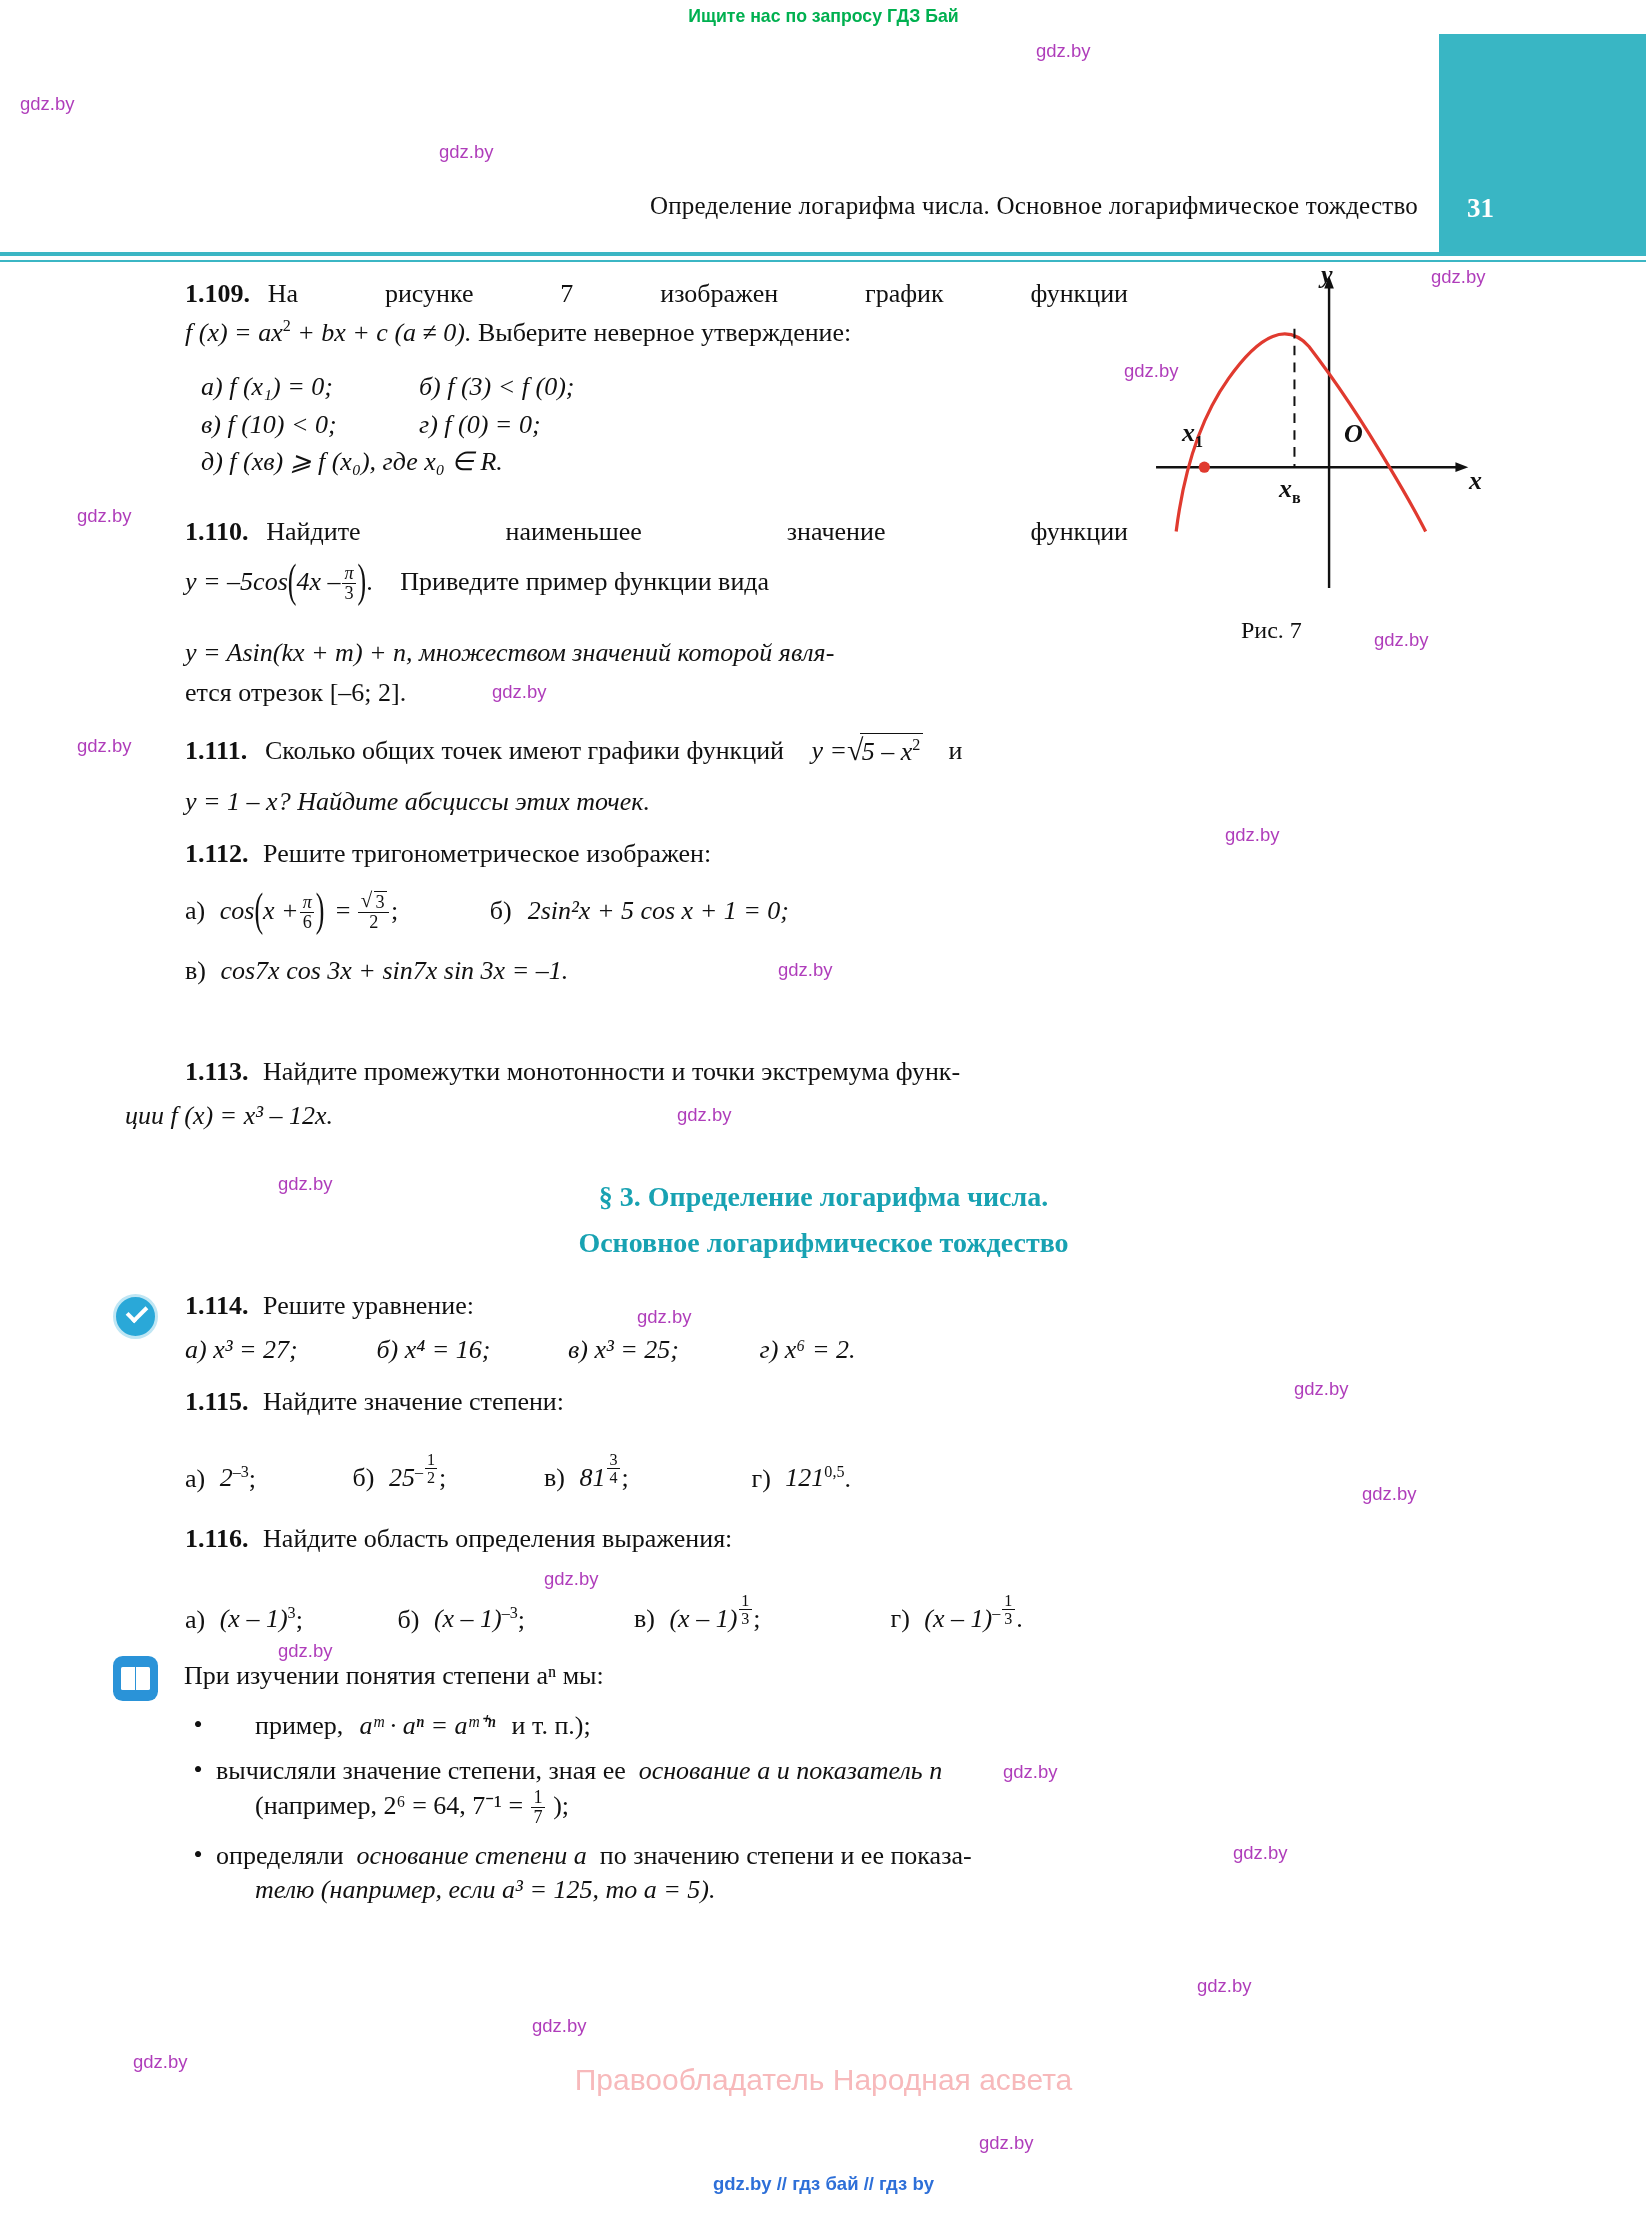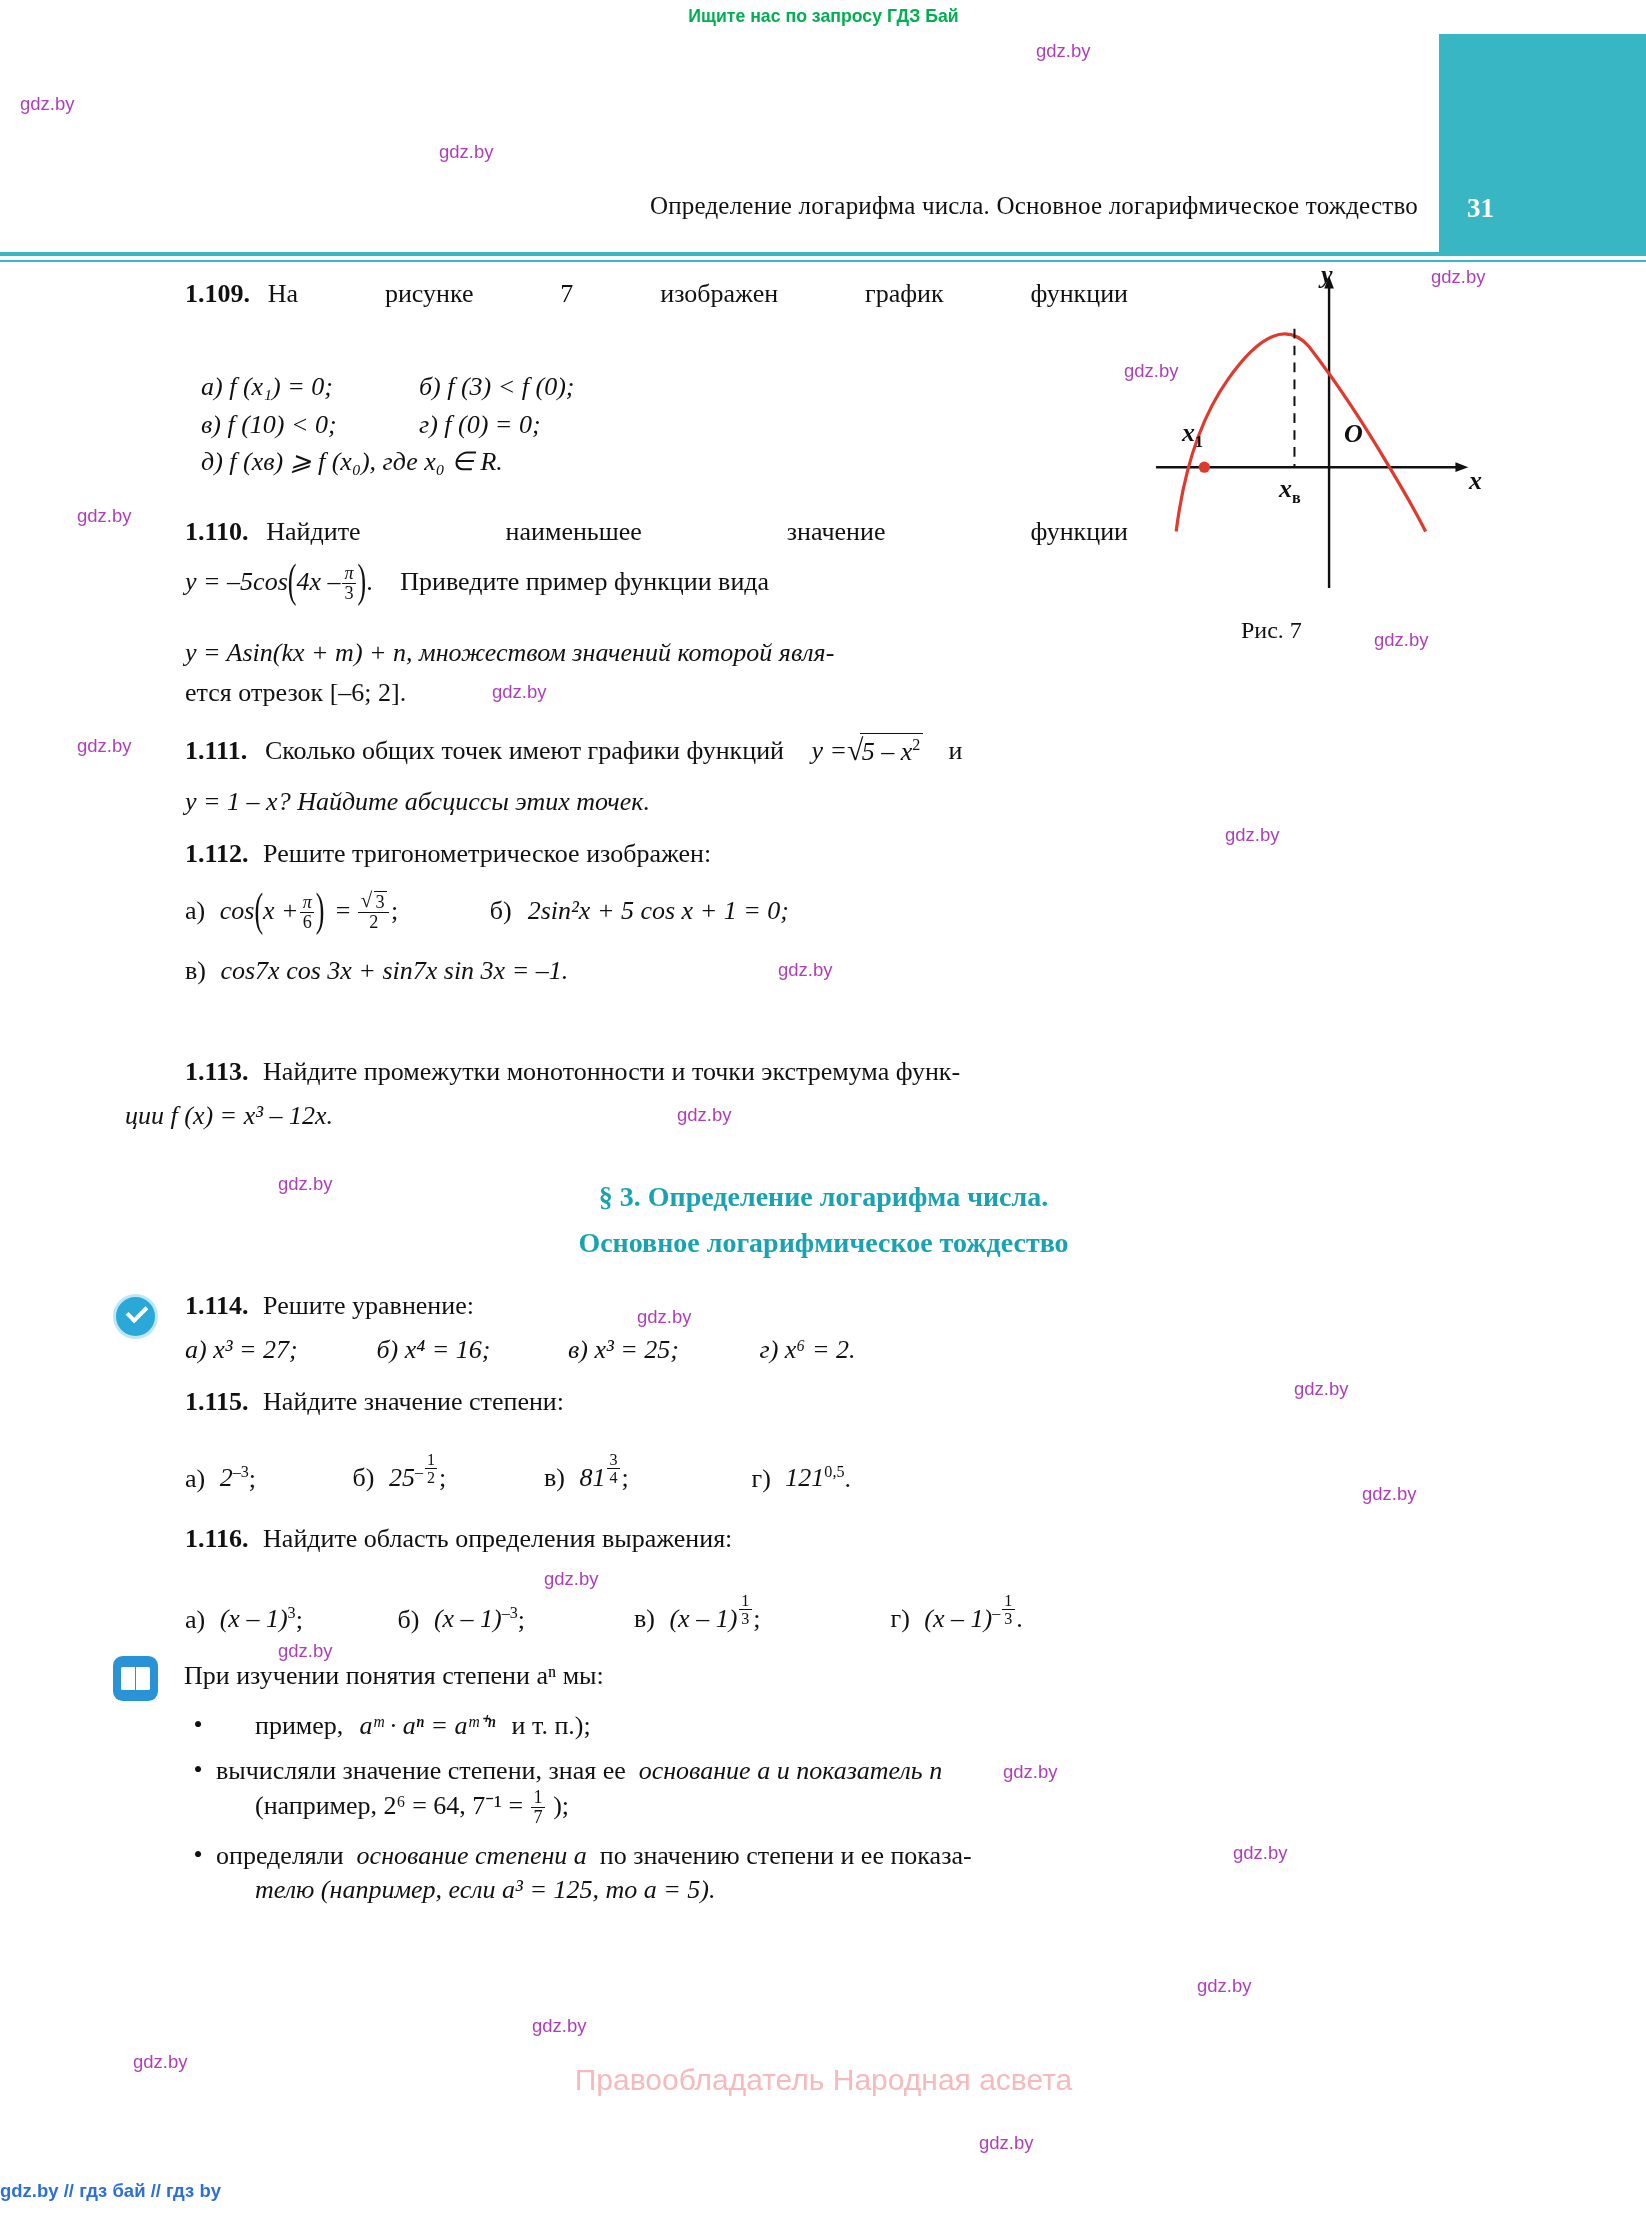--- a/index.html
+++ b/index.html
@@ -88,24 +88,24 @@
     position: absolute;
     left: 0;
     width: 100%;
     text-align: center;
     font-family: "Liberation Sans", sans-serif;
     font-size: 30px;
     color: #f7b9bb;
   }
   .footer-links {
     position: absolute;
-    bottom: 14px;
-    left: 0;
-    width: 100%;
-    text-align: left;
+    bottom: 21px;
+    left: 0;
+    width: 100%;
+    text-align: center;
     font-family: "Liberation Sans", sans-serif;
     font-size: 18.5px;
     font-weight: bold;
     color: #2d6fd8;
   }
 
   
   .txt {
     position: absolute;
     font-size: 26px;
@@ -258,20 +258,23 @@
   <div class="page-tab"></div>
   <div class="page-num">31</div>
   <div class="header-title">Определение логарифма числа. Основное логарифмическое тождество</div>
   <div class="header-rule"></div>
   <div class="header-rule2"></div>
 
   <div class="txt" style="left:185px; top:278px; width:943px;">
     <div style="display:flex; justify-content:space-between;">
       <span><b class="num">1.109.</b></span>
       <span style="flex:1; text-align:justify; text-align-last:justify; margin-left:17.7px;">На рисунке 7 изображен график функции</span>
+    </div>
+    <div style="margin-top:4.8px;">
+      <span class="mathi"><span>f (x) = ax</span></span><sup class="s">2</sup><span class="mathi"> + bx + c (a ≠ 0).</span><span> Выберите неверное утверждение:</span>
     </div>
   </div>
 
   <div class="txt" style="left:201px; top:371px;">
     <div style="display:flex;">
       <span style="width:218px;" class="mathi">а) f (x₁) = 0;</span>
       <span class="mathi">б) f (3) &lt; f (0);</span>
     </div>
     <div style="display:flex; margin-top:4.8px;">
       <span style="width:218px;" class="mathi">в) f (10) &lt; 0;</span>

